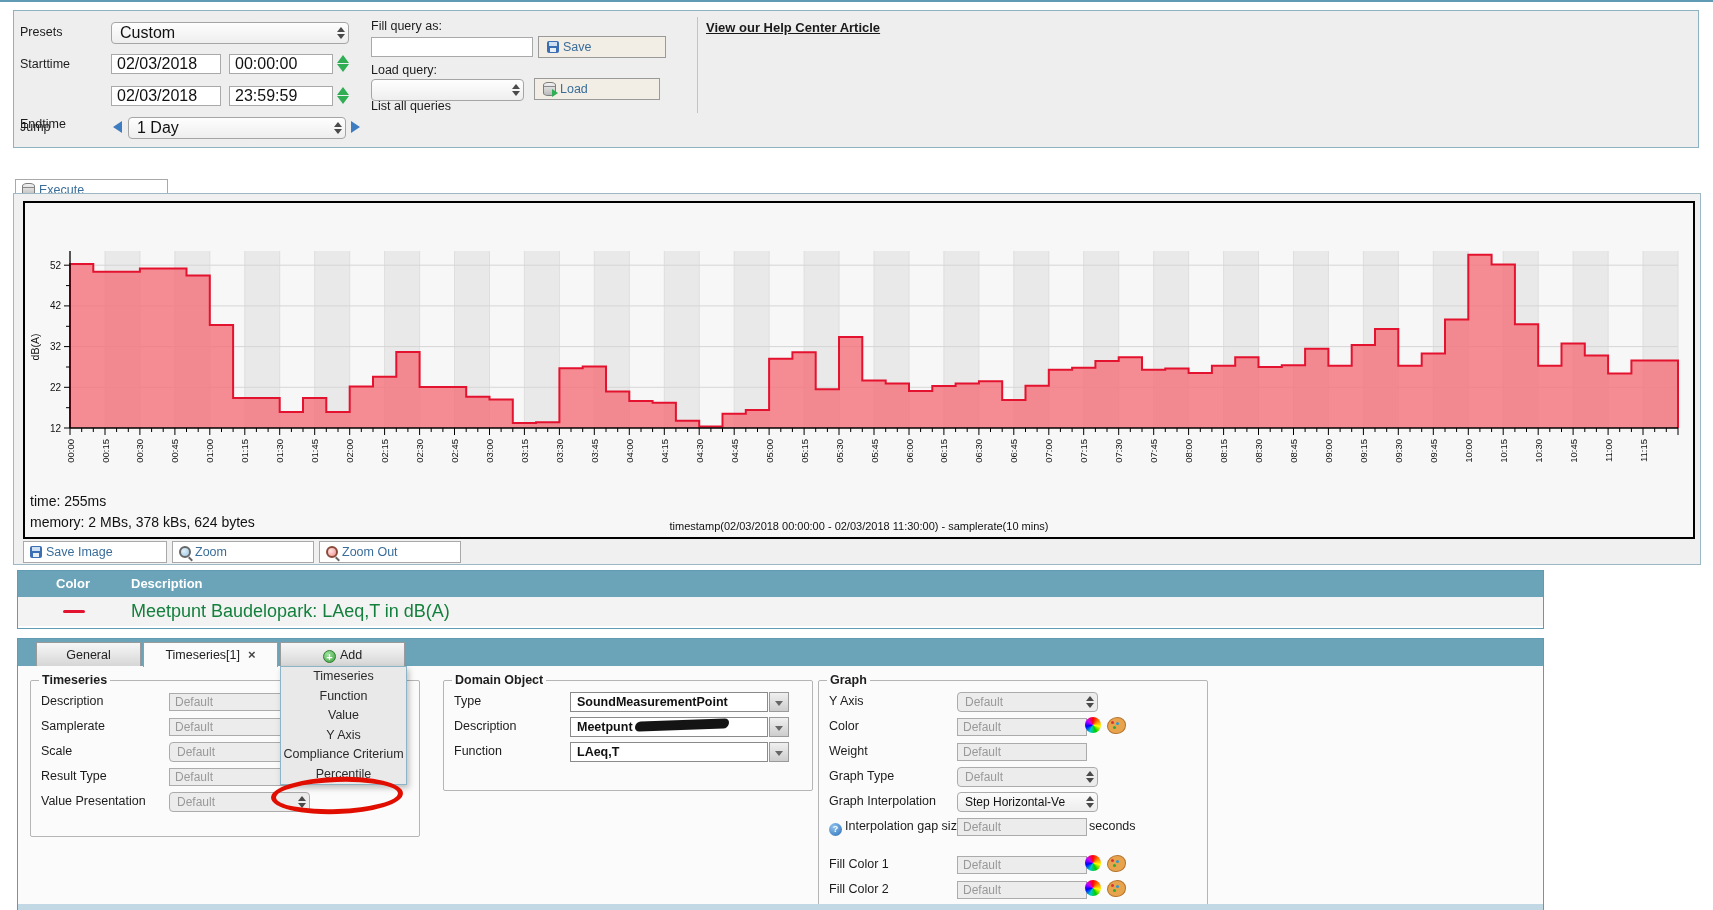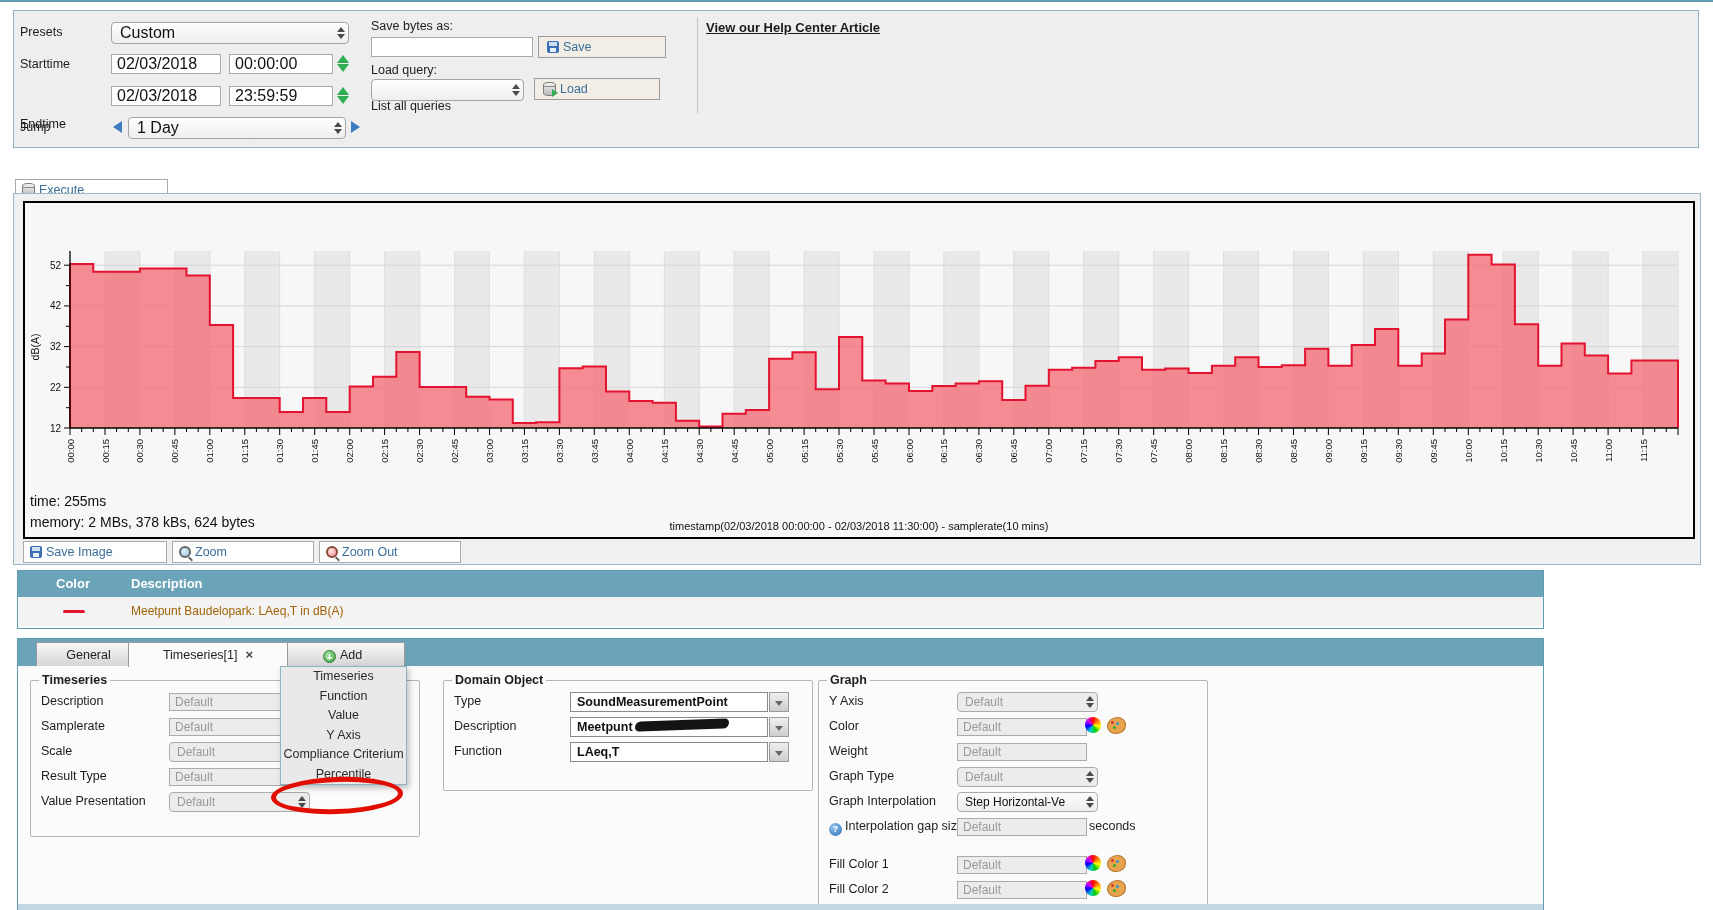--- a/index.html
+++ b/index.html
@@ -61,21 +61,21 @@
   .magnifier.red{background:radial-gradient(circle at 35% 35%,#ffe2e2,#f09090);border-color:#8a4a3a;}
   
   #legend-box{position:absolute;left:17px;top:570px;width:1525px;height:57px;
               border:1px solid #5f9cb4;background:#fff;}
   #legend-header{position:absolute;left:0;top:0;right:0;height:26px;background:#6ba4b9;
                  color:#fff;font-weight:bold;font-size:13px;line-height:26px;}
   #legend-header .h-color{position:absolute;left:38px;}
   #legend-header .h-desc{position:absolute;left:113px;}
   #legend-row{position:absolute;left:0;top:26px;right:0;height:29px;background:#f3f3f3;line-height:29px;}
   .legend-swatch{position:absolute;left:45px;top:13px;width:22px;height:3px;border-radius:2px;}
-  #legend-row .r-desc{position:absolute;left:113px;font-size:12px;color:#a16207;}
+  #legend-row .r-desc{position:absolute;left:113px;font-size:18px;color:#15803d;}
   
   #panel{position:absolute;left:17px;top:638px;width:1525px;height:272px;
          border:1px solid #5f9cb4;border-bottom:none;background:#fbfbfb;overflow:hidden;}
   #tabstrip{position:absolute;left:0;top:0;right:0;height:27px;background:#6ba4b9;}
   .tab{position:absolute;top:3px;height:24px;text-align:center;font-size:12.5px;line-height:24px;
        background:linear-gradient(#f7f7f7,#d6d6d6);border:1px solid #9a9a9a;border-bottom:none;
        color:#222;cursor:pointer;box-sizing:border-box;}
   .tab.active{background:#fbfbfb;height:25px;z-index:3;}
   .tab-close{display:inline-block;margin-left:8px;font-weight:bold;color:#444;font-size:13px;cursor:pointer;}
   .plus-icon{display:inline-block;width:13px;height:13px;border-radius:50%;vertical-align:-2px;margin-right:4px;
@@ -159,21 +159,21 @@
     <span class="jump-arrow ja-left" style="left:99px;top:110px;"></span>
     <div class="sel" style="left:114px;top:106px;width:190px;">
       <span>1 Day</span>
       <span class="stepper">
           <span class="stp-up"></span>
           <span class="stp-dn"></span>
         </span>
     </div>
     <span class="jump-arrow ja-right" style="left:337px;top:110px;"></span>
 
-    <div class="flbl" style="left:357px;top:8px;">Save bytes as:</div>
+    <div class="flbl" style="left:357px;top:8px;">Fill query as:</div>
     <div class="txt" style="left:357px;top:26px;width:150px;"></div>
     <div class="beige-btn" style="left:524px;top:25px;width:110px;">
       <span class="disk-icon"></span>
       <span>Save</span>
     </div>
 
     <div class="flbl" style="left:357px;top:52px;">Load query:</div>
     <div class="sel" style="left:357px;top:68px;width:125px;">
       <span></span>
       <span class="stepper">
@@ -512,21 +512,21 @@
       <span class="legend-swatch" id="legend-swatch" style="background: rgb(227, 19, 47);"></span>
       <span class="r-desc">Meetpunt Baudelopark: LAeq,T in dB(A)</span>
     </div>
   </div>
 
   <div id="panel">
     <div id="tabstrip">
       <div class="tab" style="left:18px;width:105px;">
         <span>General</span>
       </div>
-      <div class="tab active" style="left:110px;width:160px;">
+      <div class="tab active" style="left:125px;width:135px;">
         <span>Timeseries[1]</span><span class="tab-close">×</span>
       </div>
       <div class="tab" style="left:262px;width:125px;">
         <span class="plus-icon">+</span><span>Add</span>
       </div>
     </div>
 
     <div id="add-menu">
         <div class="menu-item">Timeseries</div>
         <div class="menu-item">Function</div>

